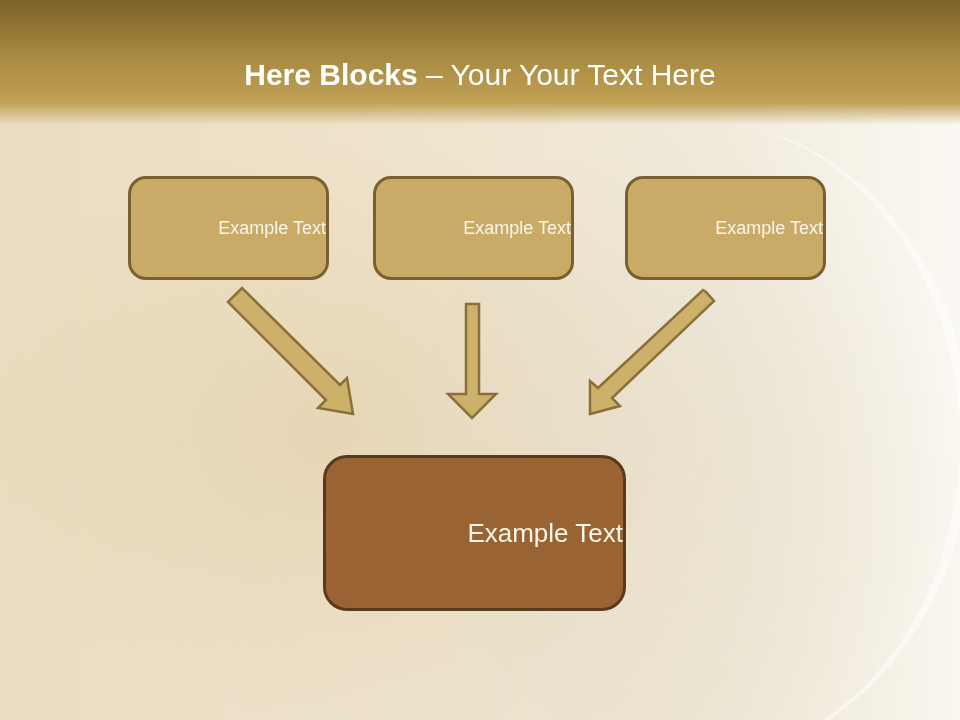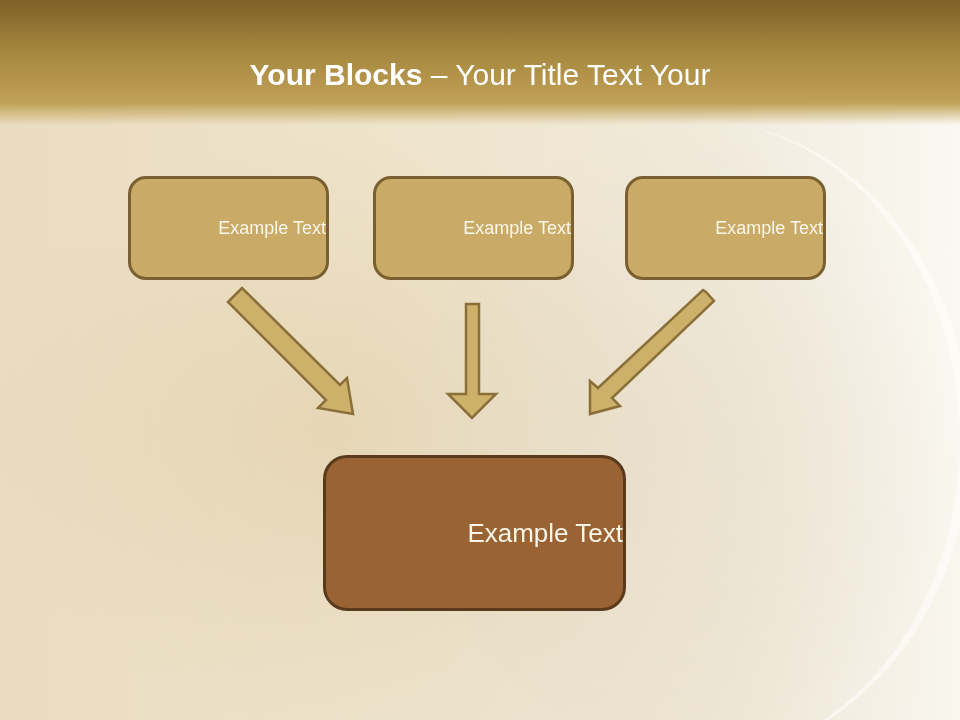--- a/index.html
+++ b/index.html
@@ -51,21 +51,21 @@
     svg.arrows { position: absolute; left: 0; top: 0; }
   </style>
 </head>
 <body>
 
 <div class="bg"></div>
 <div class="plate"></div>
 
 <div class="header"></div>
 <div class="title">
-  <span class="bold">Your Blocks</span><span class="light"> – </span><span class="light">Your Title Text Your</span>
+  <span class="bold">Here Blocks</span><span class="light"> – </span><span class="light">Your Your Text Here</span>
 </div>
 
 <div class="box small" style="left:128px;">
   <span>Example Text</span>
 </div>
 <div class="box small" style="left:373px;">
   <span>Example Text</span>
 </div>
 <div class="box small" style="left:625px;">
   <span>Example Text</span>

